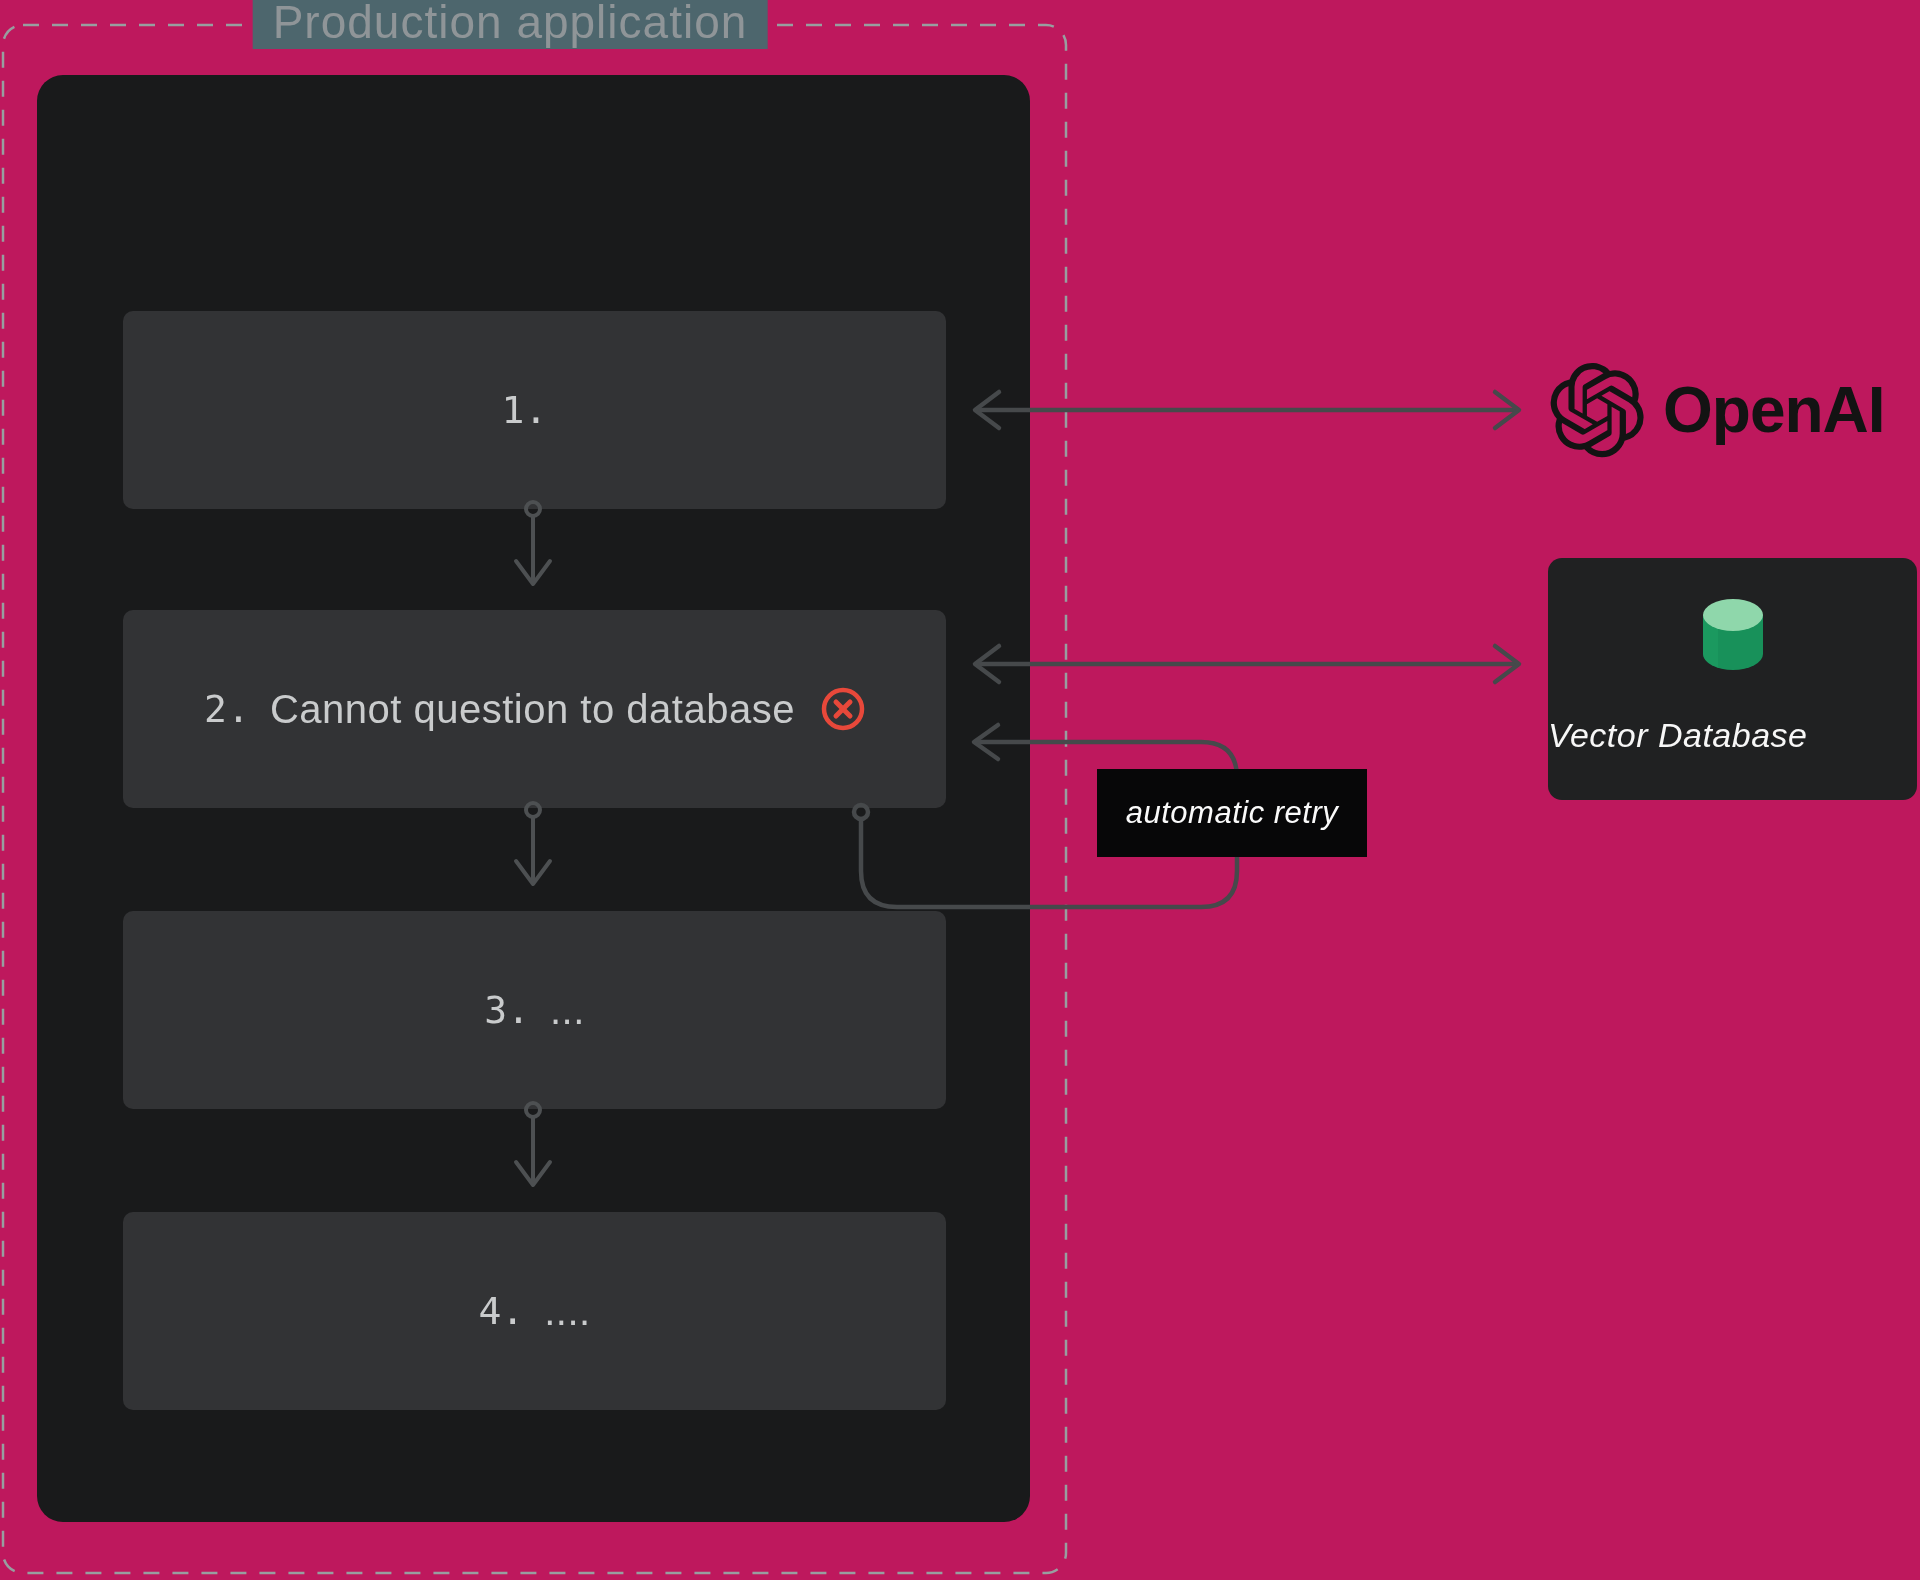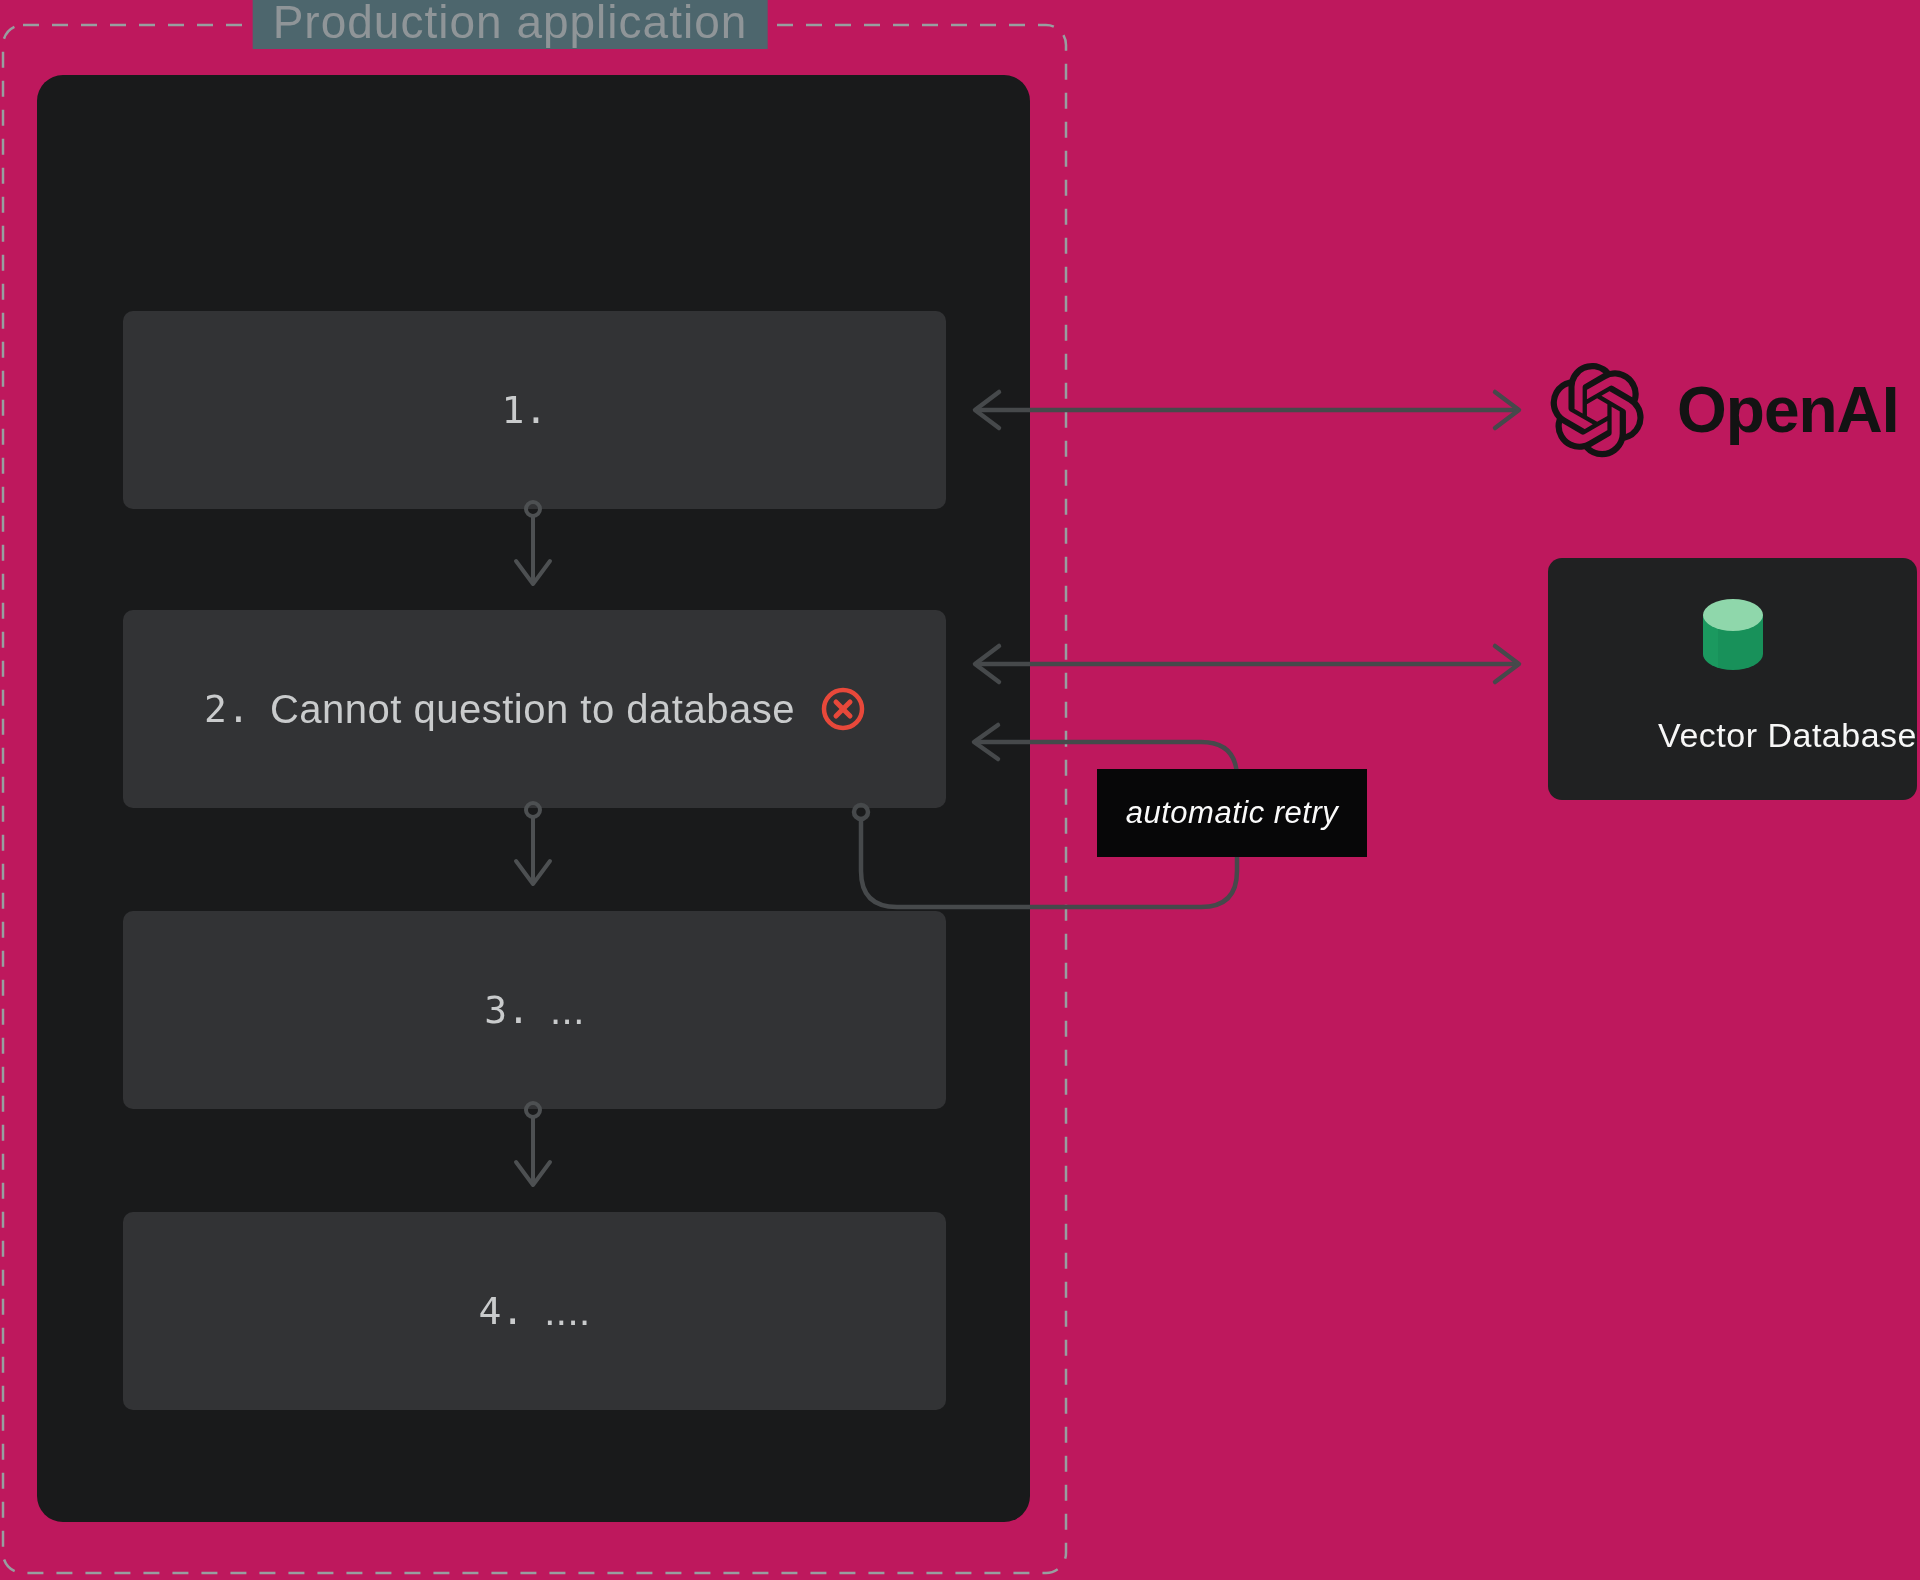--- a/index.html
+++ b/index.html
@@ -50,35 +50,35 @@
   .retry-label{
     position:absolute;left:1097px;top:769px;width:270px;height:88px;
     background:#070708;color:#fafafa;font-size:31px;
     display:flex;align-items:center;justify-content:center;
     z-index:4;letter-spacing:.5px;font-style:italic;
   }
 
   
   .openai{
     position:absolute;left:1550px;top:362px;height:96px;
-    display:flex;align-items:center;gap:32px;z-index:2;
+    display:flex;align-items:center;gap:18px;z-index:2;
   }
   .openai .word{
     font-size:64px;font-weight:700;color:#131313;letter-spacing:-1px;
   }
 
   
   .vectordb{
     position:absolute;left:1548px;top:558px;width:369px;height:242px;
     background:#202122;border-radius:14px;z-index:2;
   }
   .vectordb .cyl{position:absolute;left:50%;top:40px;transform:translateX(-50%);}
   .vectordb .name{
-    position:absolute;left:0;right:0;top:158px;text-align:right;
-    color:#f7f7f7;font-size:34px;letter-spacing:.5px;
+    position:absolute;left:0;right:0;top:158px;text-align:left;
+    color:#f7f7f7;font-size:34px;letter-spacing:.5px;font-style:italic;
   }
 </style>
 </head>
 <body>
 
 <div class="stage">
 
   <svg class="layer" width="1920" height="1580">
     <rect x="3" y="25" width="1063" height="1548" rx="20" fill="none" stroke="#989ea0" stroke-width="2.5" stroke-dasharray="16 13"></rect>
   </svg>

